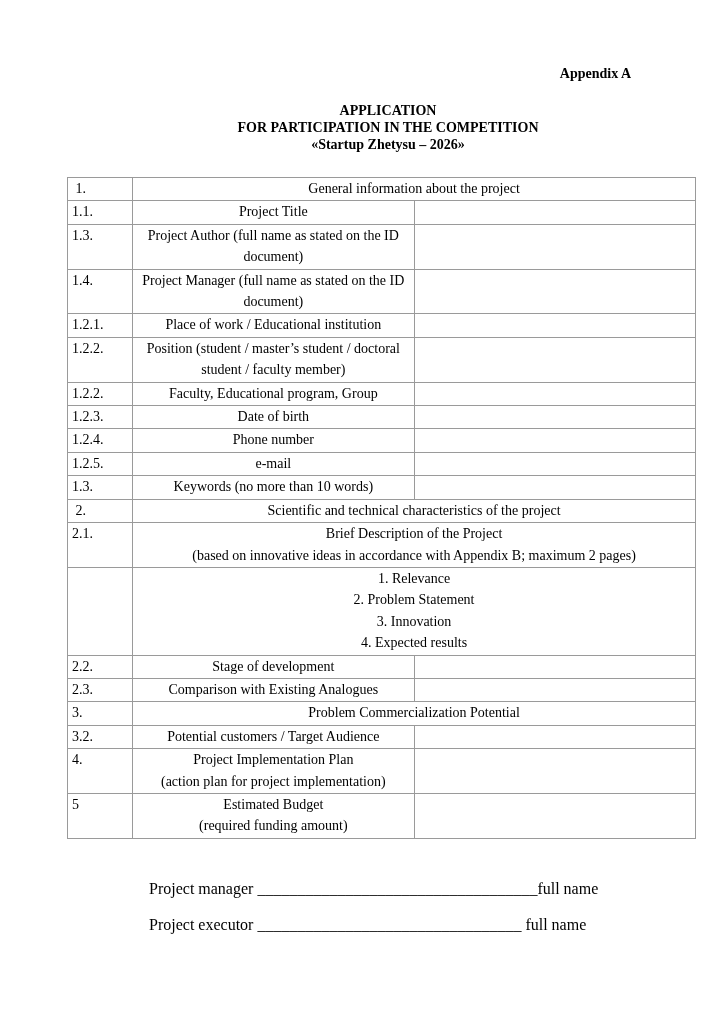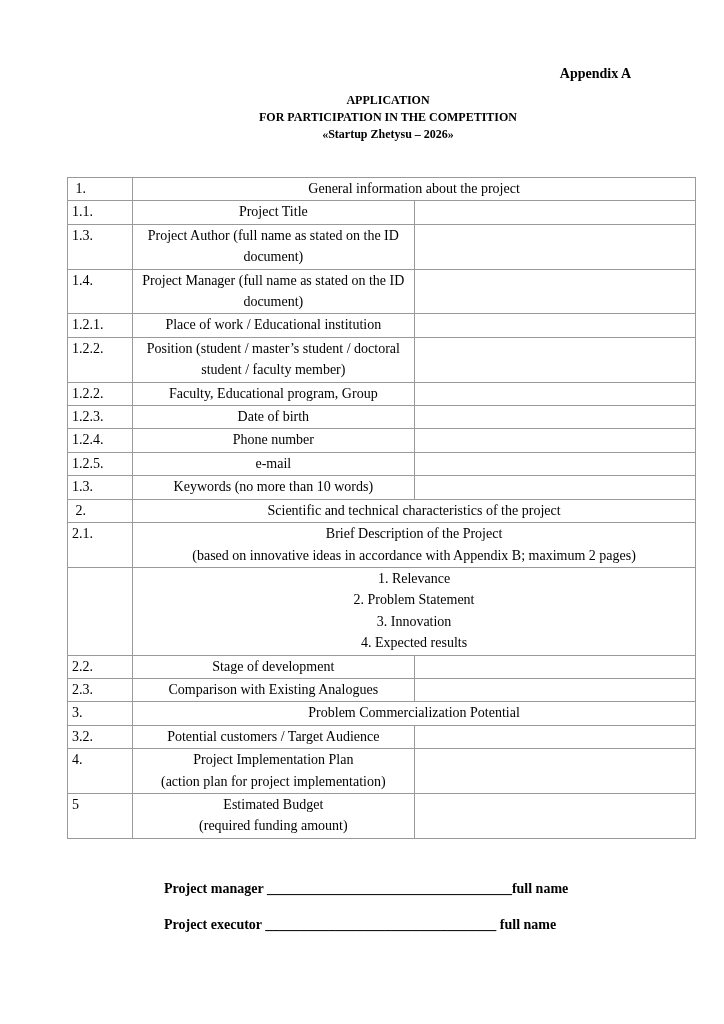--- a/index.html
+++ b/index.html
@@ -19,26 +19,26 @@
   .appendix-label {
     position: absolute;
     top: 65px;
     right: 69px;
     font-weight: 700;
     font-size: 14px;
     line-height: 17px;
   }
   .title-block {
     position: absolute;
-    top: 92px;
+    top: 102px;
     left: 67px;
     width: 642px;
     text-align: center;
     font-weight: 700;
-    font-size: 12px;
+    font-size: 14px;
     line-height: 17px;
   }
   table.form {
     position: absolute;
     top: 177px;
     left: 67px;
     width: 629px;
     border-collapse: collapse;
     table-layout: fixed;
     font-size: 14px;
@@ -49,23 +49,23 @@
     padding: 0px 4px 1px 4px;
     line-height: 21.4px;
     white-space: pre-wrap;
     overflow: hidden;
   }
   td.c-num  { width: 36px;  padding-left: 3px; padding-right: 1px; }
   td.c-label{ width: 380px; padding-left: 5px; text-align: center; }
   td.c-val  { width: 213px; }
   .sig {
     position: absolute;
-    left: 164px;
-    font-weight: 700;
-    font-size: 14px;
+    left: 149px;
+    font-weight: 400;
+    font-size: 16px;
     line-height: 18px;
     white-space: pre;
   }
   #sig-0 { top: 880px; }
   #sig-1 { top: 916px; }
 </style>
 </head>
 <body>
 
 <div class="page">

